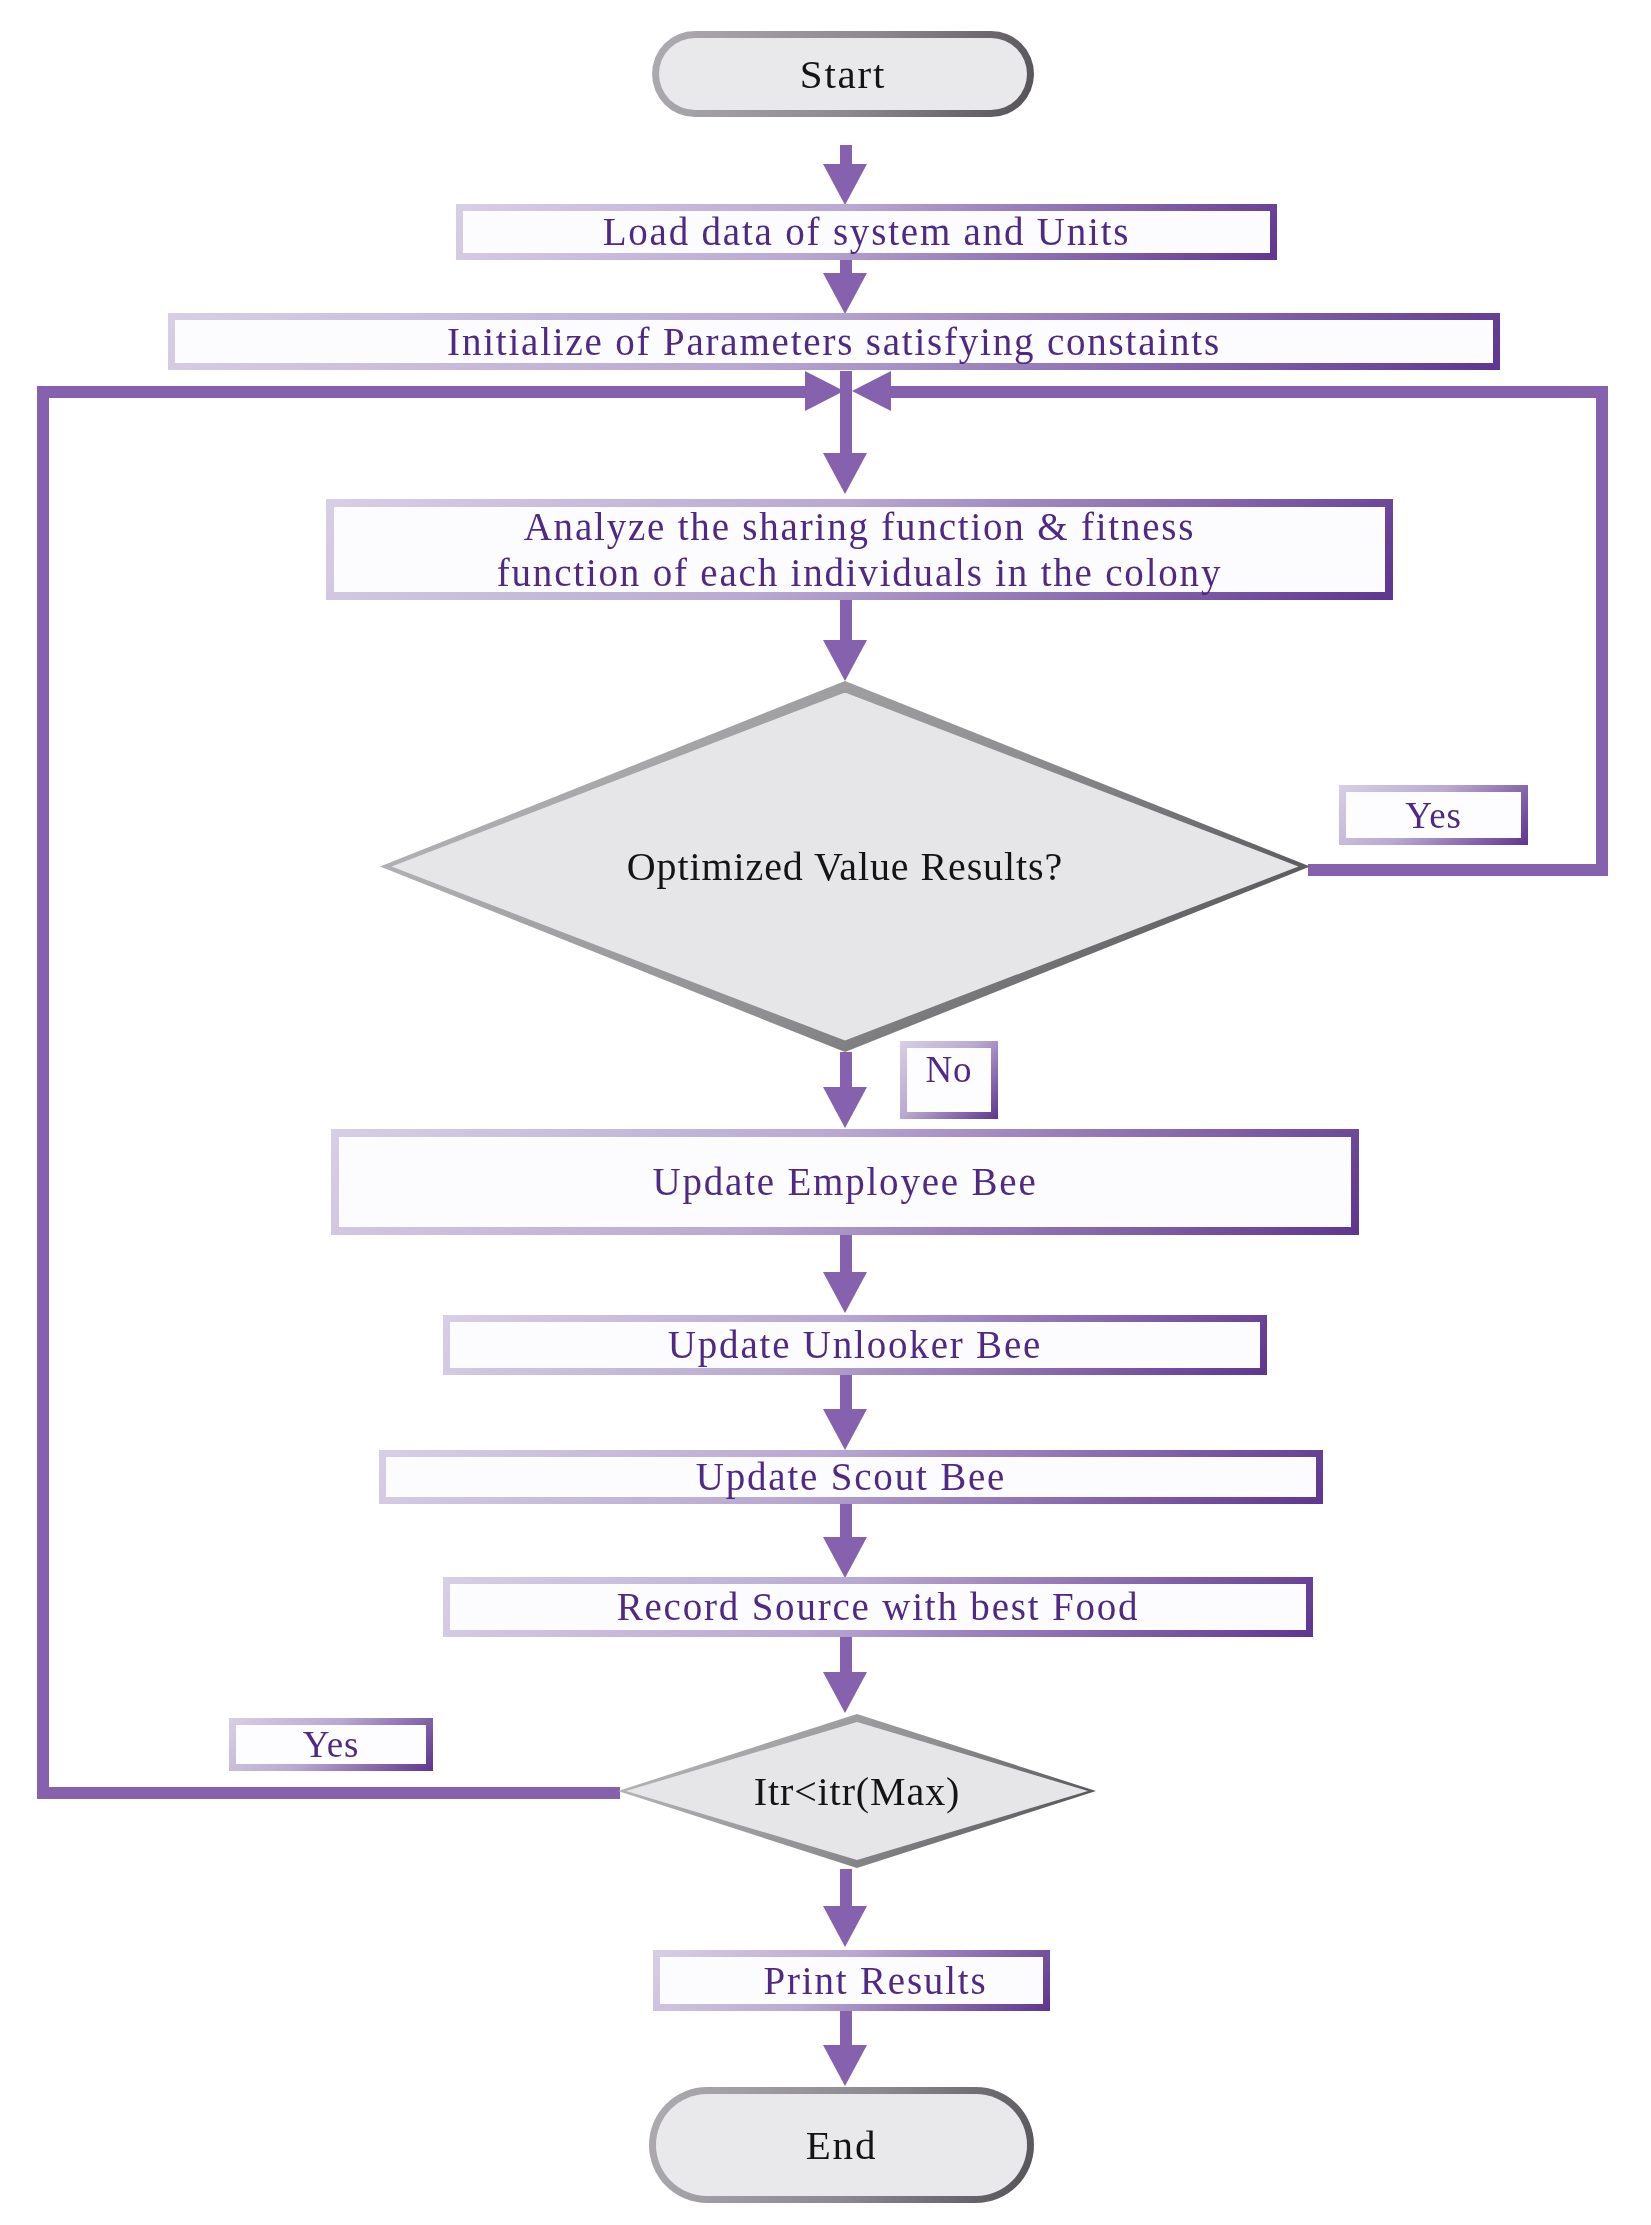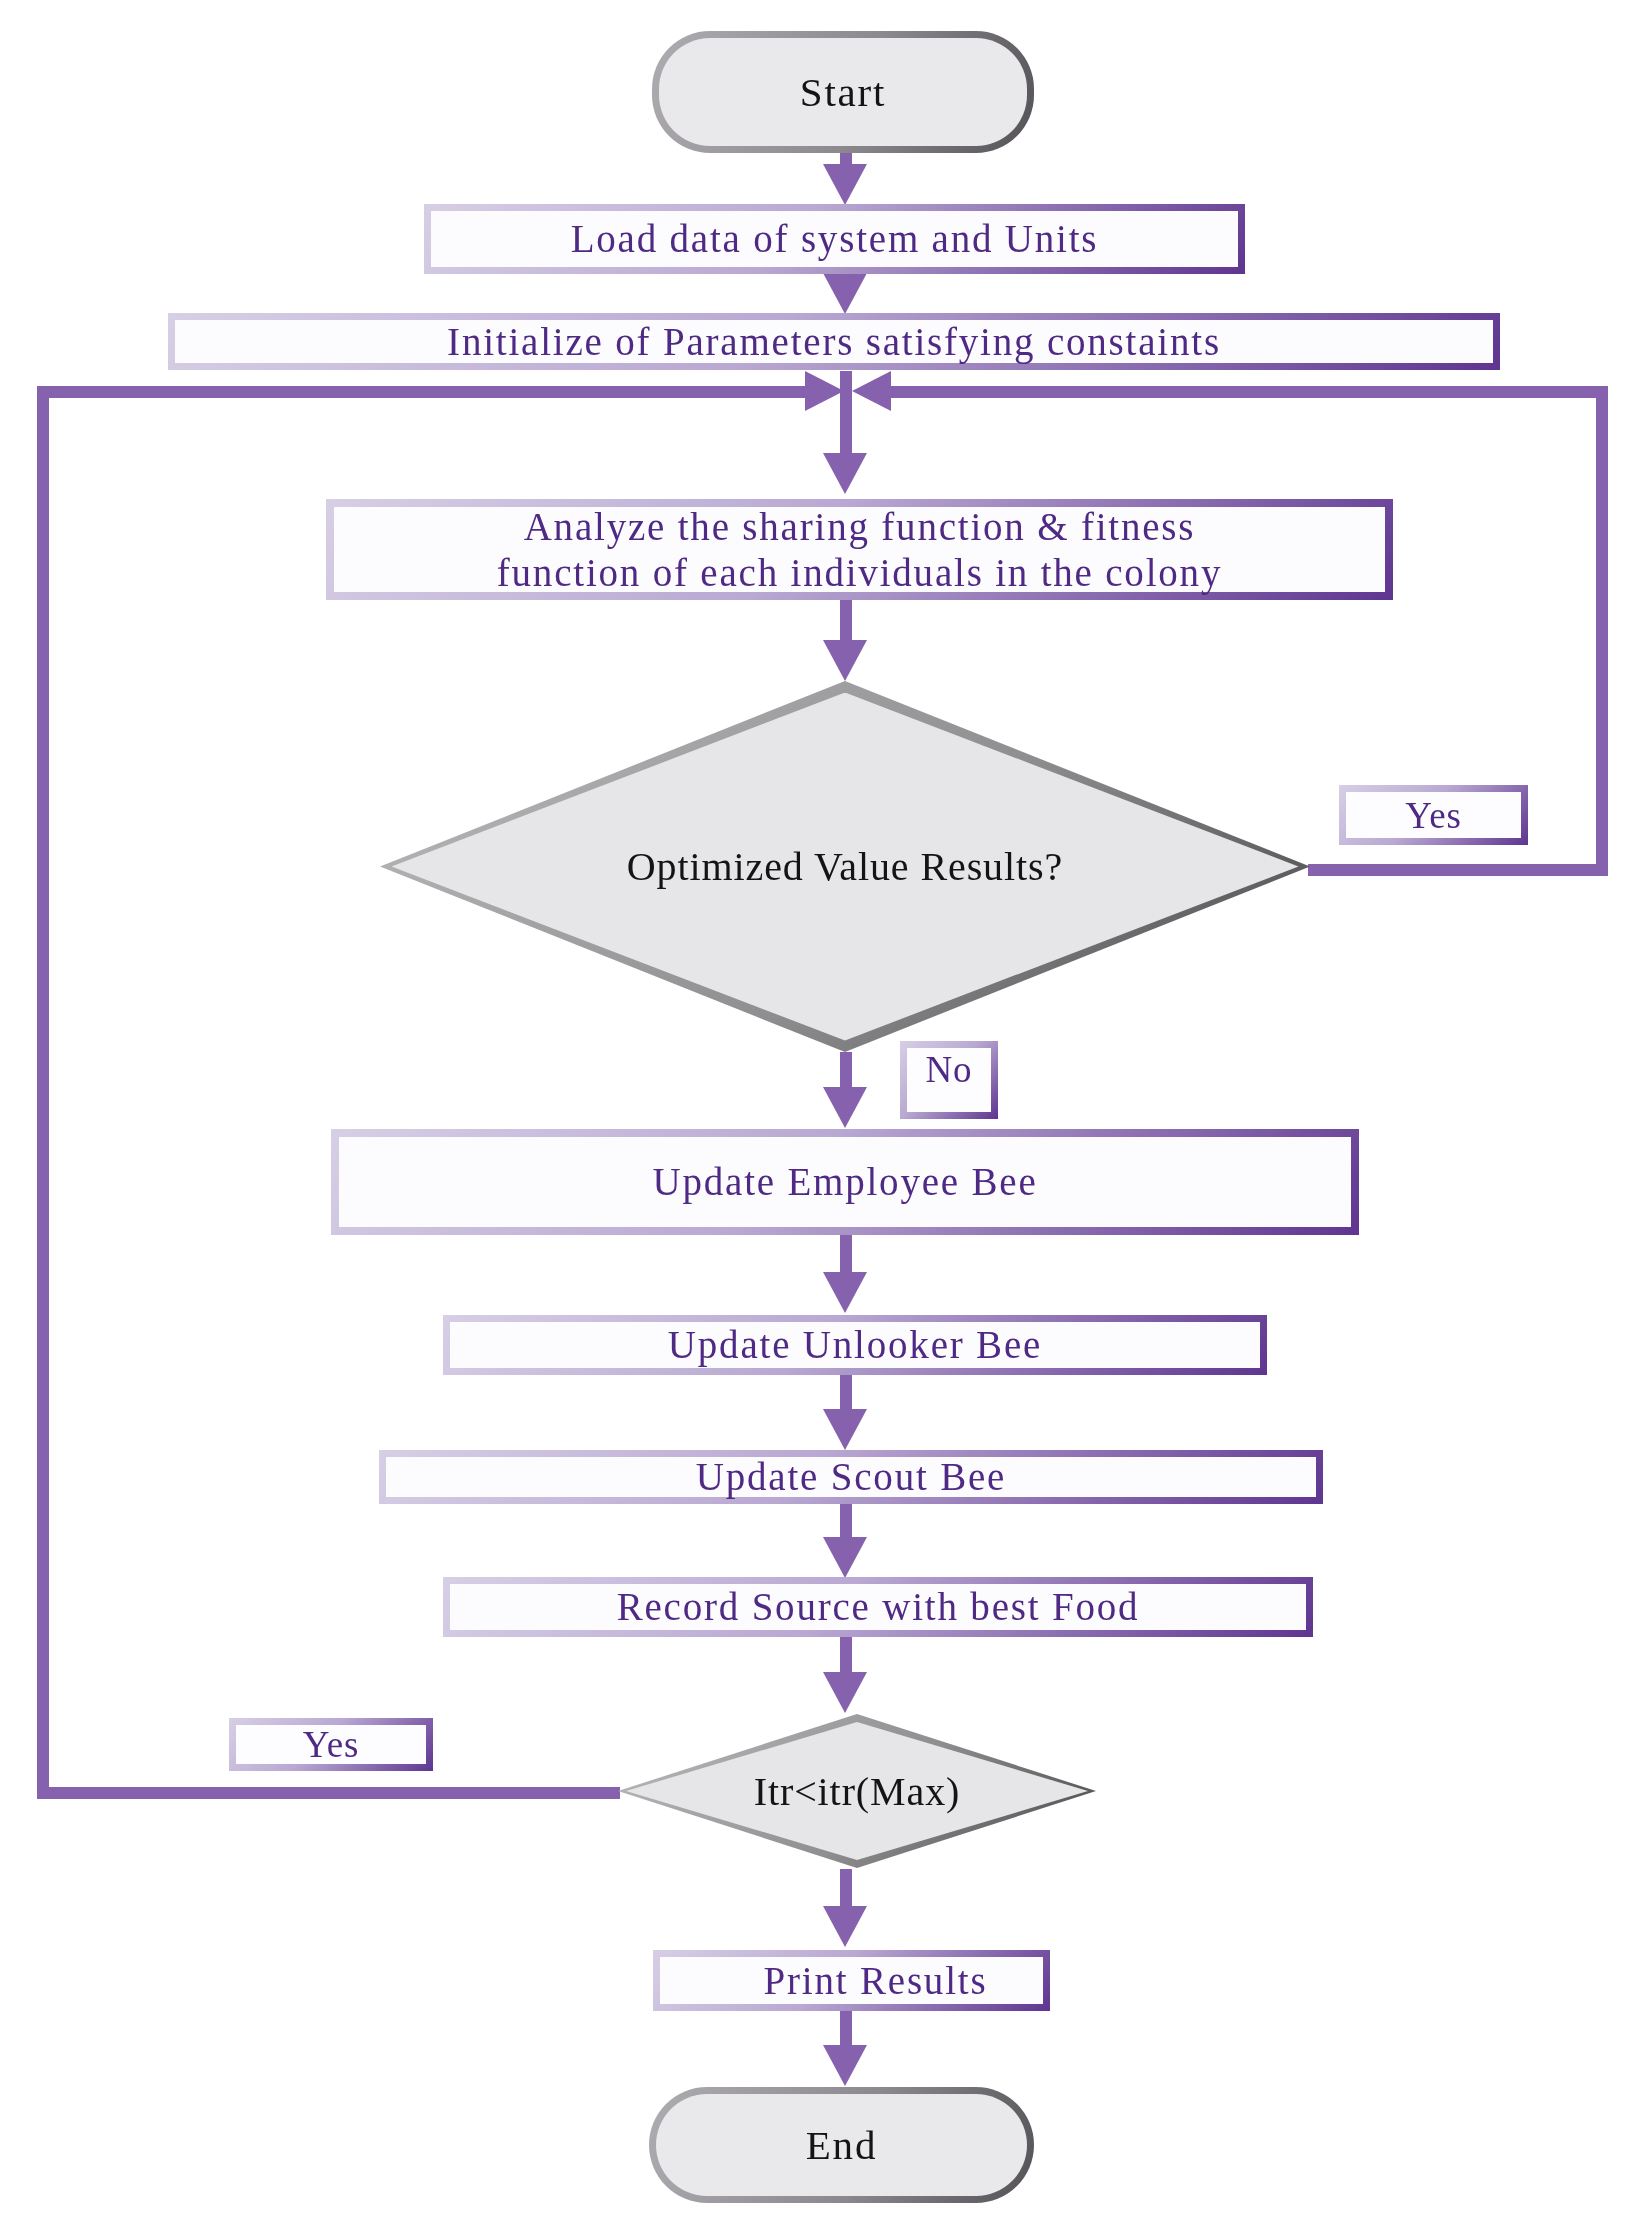--- a/index.html
+++ b/index.html
@@ -79,27 +79,27 @@
 
   <div class="vshaft" style="left:840px;top:1637px;height:36px;"></div>
   <div class="head-down" style="left:823px;top:1672px;"></div>
 
   <div class="vshaft" style="left:840px;top:1869px;height:39px;"></div>
   <div class="head-down" style="left:823px;top:1906px;"></div>
 
   <div class="vshaft" style="left:840px;top:2011px;height:36px;"></div>
   <div class="head-down" style="left:823px;top:2045px;"></div>
 
-  <div class="term" style="left:652px;top:31px;width:382px;height:122px;">
+  <div class="term" style="left:652px;top:31px;width:382px;height:86px;">
     <div class="inner">
       <span class="ttext">Start</span>
     </div>
   </div>
 
-  <div class="pbox" style="left:424px;top:204px;width:821px;height:70px;">
+  <div class="pbox" style="left:456px;top:204px;width:821px;height:56px;">
     <div class="inner" style="inset:7px;">
       <span class="ptext">Load data of system and Units</span>
     </div>
   </div>
 
   <div class="pbox" style="left:168px;top:313px;width:1332px;height:57px;">
     <div class="inner" style="inset:7px;">
       <span class="ptext">Initialize of Parameters satisfying constaints</span>
     </div>
   </div>

